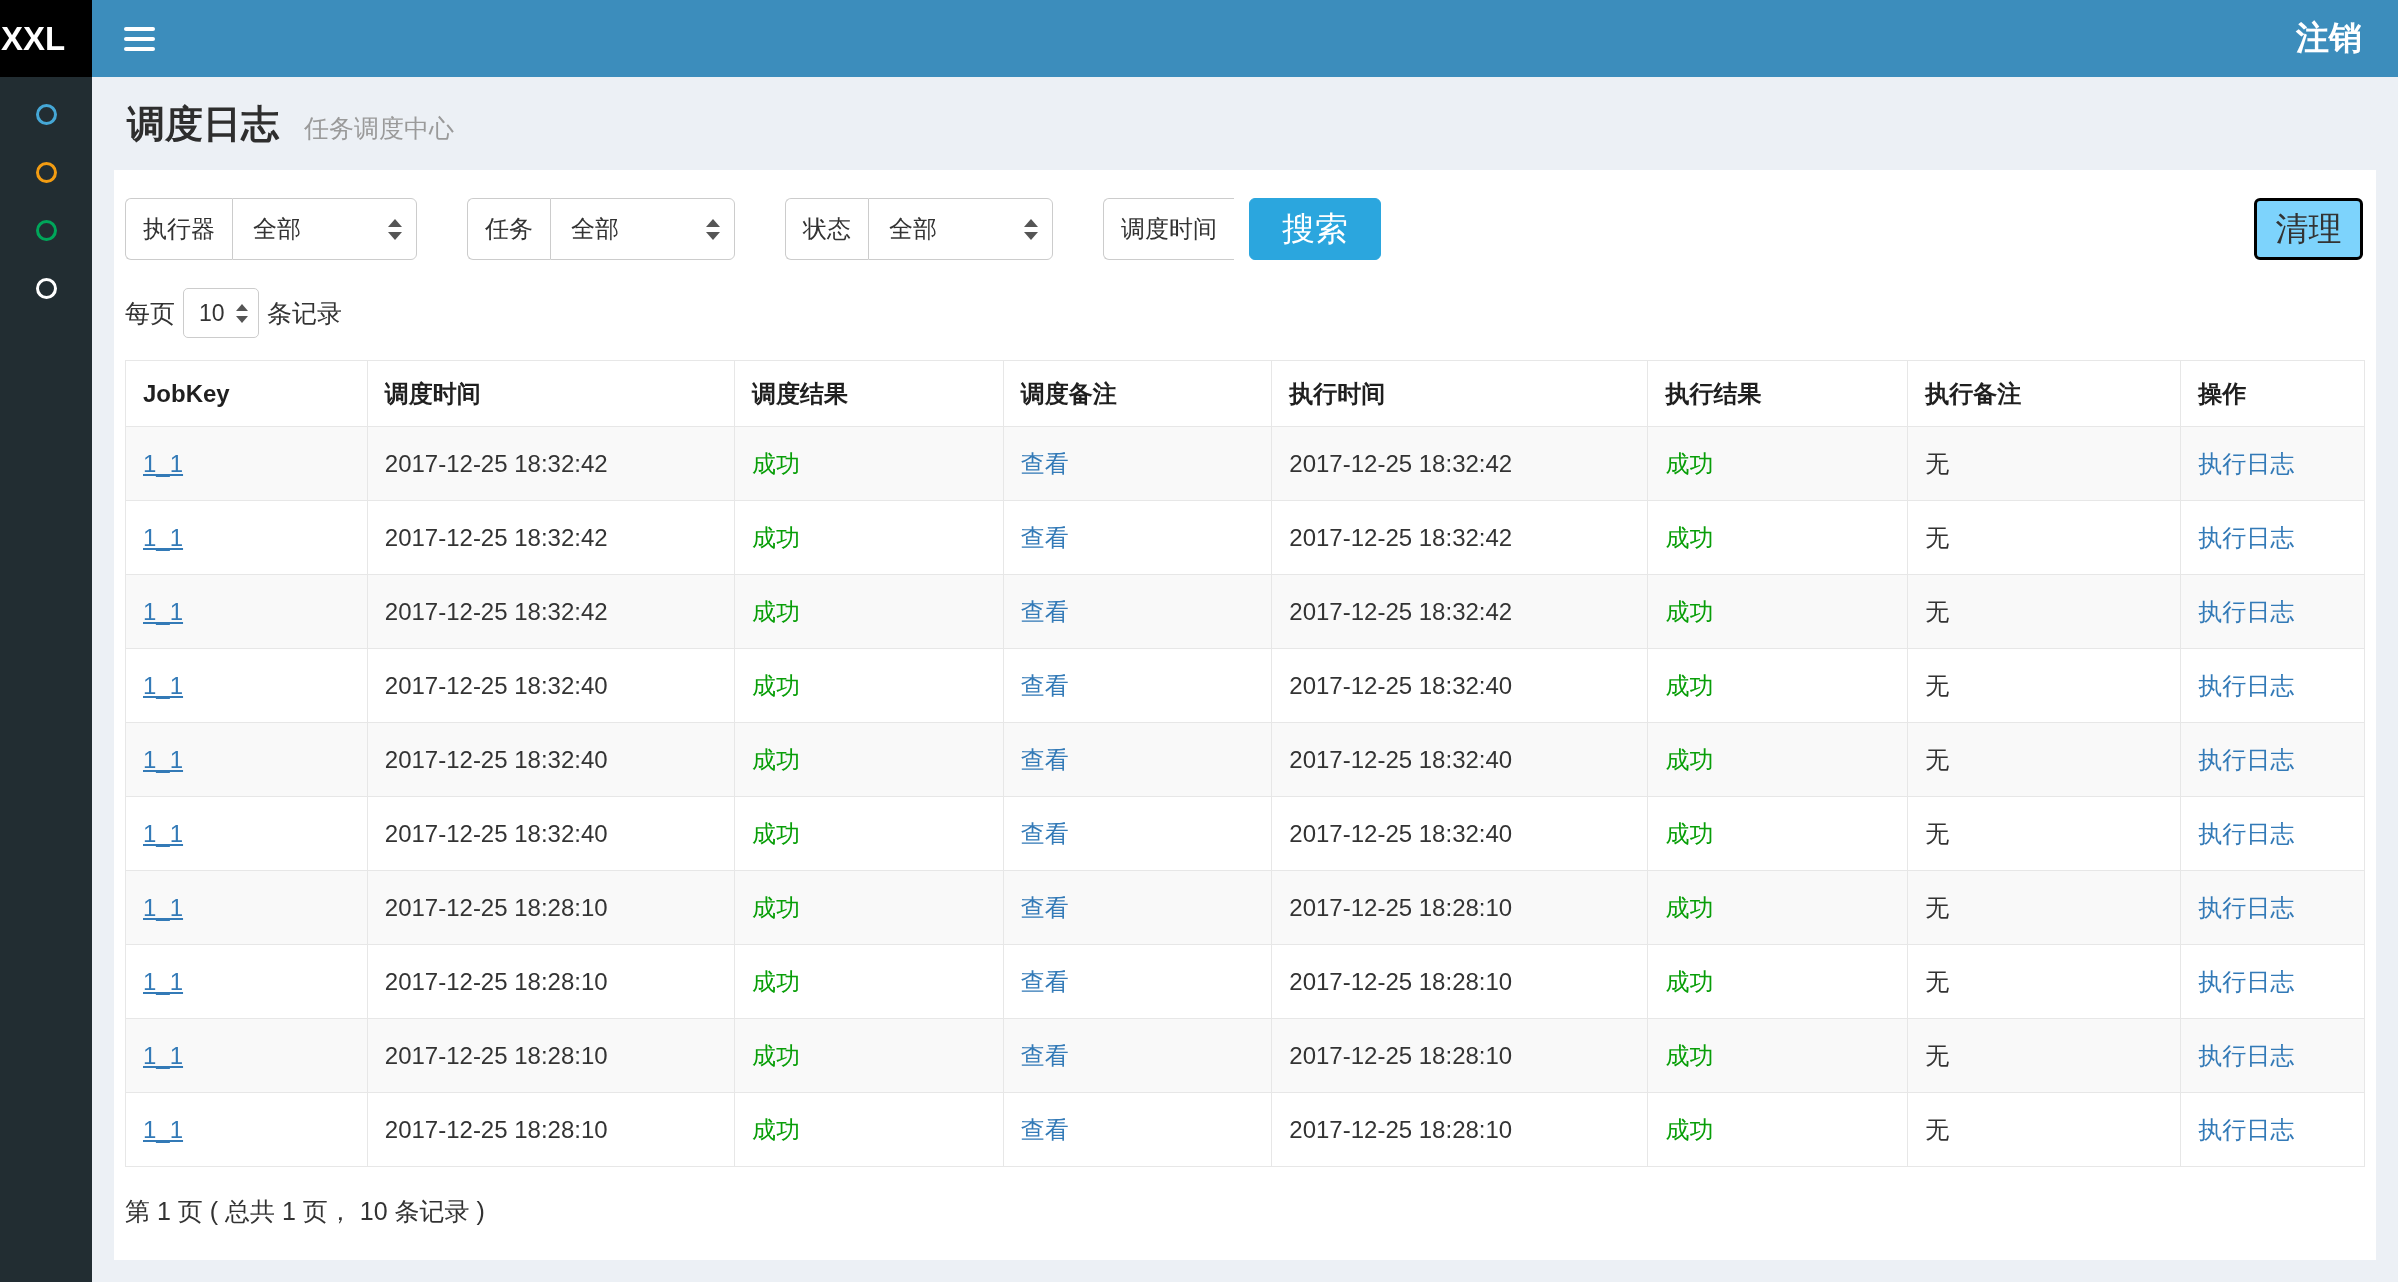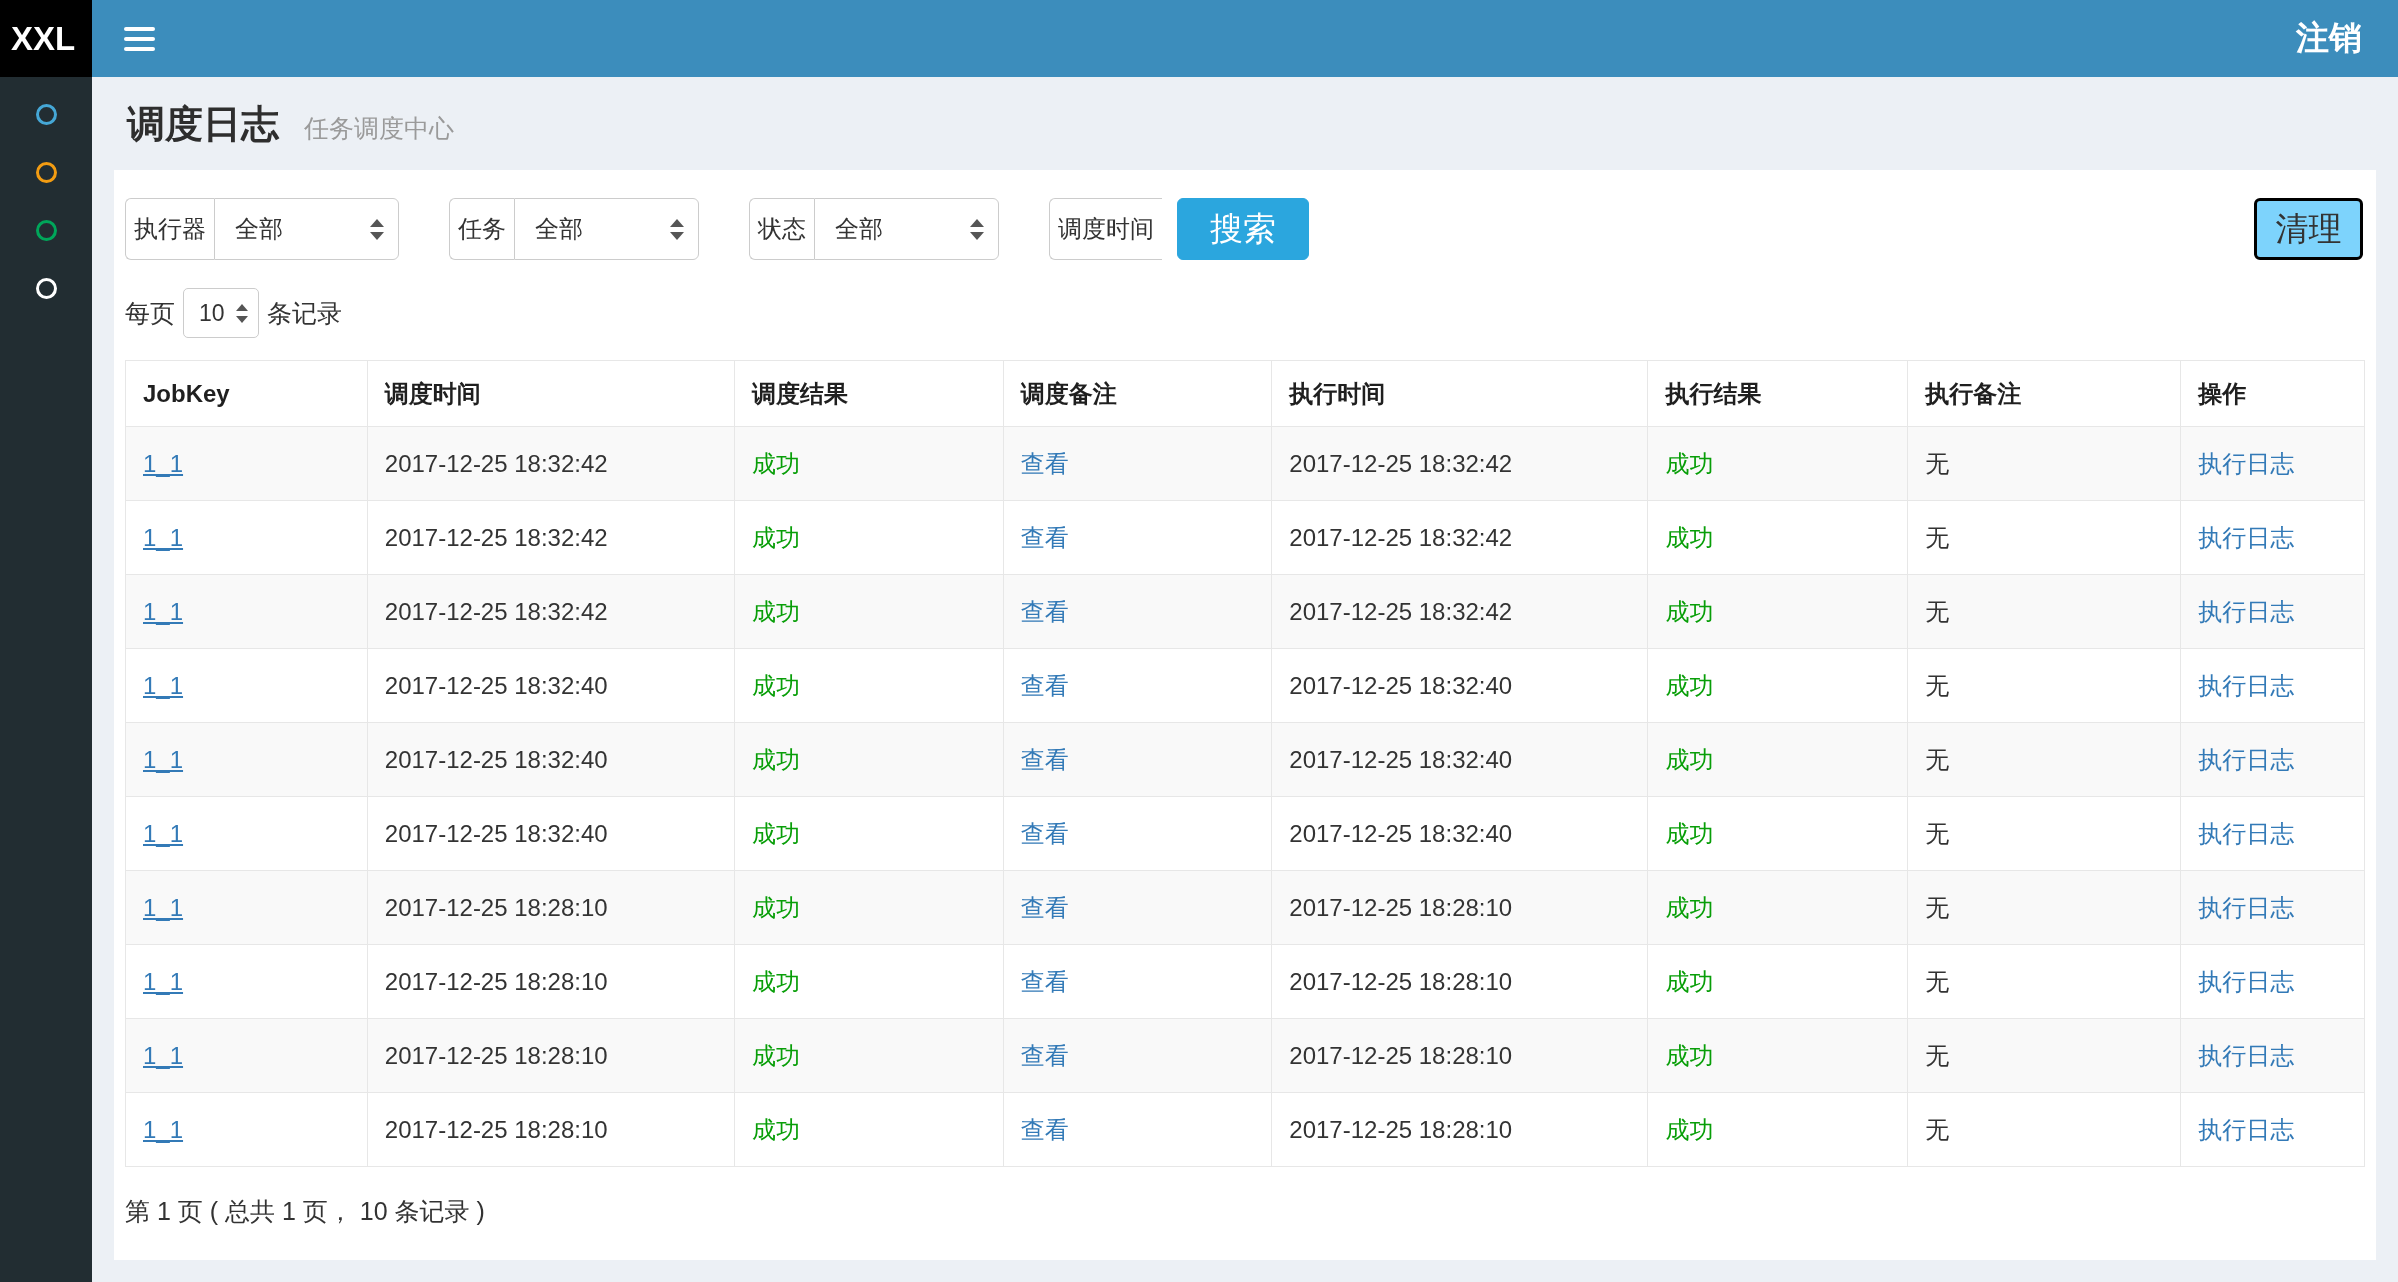--- a/index.html
+++ b/index.html
@@ -4,38 +4,38 @@
 <style>
   *{box-sizing:border-box}
   html,body{margin:0;padding:0}
   body{
     width:2398px;height:1282px;position:relative;overflow:hidden;
     font-family:"Liberation Sans","DejaVu Sans",sans-serif;
     background:#ecf0f5;color:#333;
   }
   
   .navbar{position:absolute;top:0;left:0;right:0;height:77px;background:var(--navbar-bg,#3c8dbc);display:flex;align-items:center;z-index:5}
-  .logo{width:92px;height:100%;background:var(--logo-bg,#000);color:#fff;font-weight:bold;font-size:33px;display:flex;align-items:center;padding-left:11px;cursor:pointer}
+  .logo{width:92px;height:100%;background:var(--logo-bg,#000);color:#fff;font-weight:bold;font-size:33px;display:flex;align-items:center;padding-left:1px;cursor:pointer}
   .hamburger{margin-left:32px;display:flex;flex-direction:column;gap:6px;cursor:pointer}
   .hamburger i{display:block;width:31px;height:4px;background:#fff;border-radius:2px}
   .logout{margin-left:auto;margin-right:36px;color:#fff;font-size:33px;font-weight:bold;cursor:pointer}
   
   .sidebar{position:absolute;top:77px;left:0;bottom:0;width:92px;background:var(--sidebar-bg,#222d32);padding-top:8px}
   .sidebar-item{height:58px;display:flex;align-items:center;justify-content:center;cursor:pointer}
   .circle-icon{width:21px;height:21px;border-radius:50%;border:3px solid currentColor;display:block}
   
   .content{position:absolute;left:92px;top:77px;right:0;bottom:0;padding:14px 22px 0}
   .content-header{padding:8px 13px 20px}
   .content-header h1{margin:0;font-size:38px;color:#2e2e2e;font-weight:bold;display:flex;align-items:baseline;gap:25px}
   .content-header .subtitle{font-size:25px;color:#9a9a9a;font-weight:normal}
   .box{background:#fff;padding:28px 11px 30px;min-height:1090px}
   
   .filter-bar{display:flex;align-items:center}
   .input-group{display:flex;height:62px;margin-right:50px}
-  .addon{display:flex;align-items:center;padding:0 8px;border:1px solid #ccc;border-right:none;border-radius:6px 0 0 6px;background:#fff;font-size:24px;white-space:nowrap;color:#333}
+  .addon{display:flex;align-items:center;padding:0 17px;border:1px solid #ccc;border-right:none;border-radius:6px 0 0 6px;background:#fff;font-size:24px;white-space:nowrap;color:#333}
   .select-box{display:flex;align-items:center;justify-content:space-between;gap:16px;border:1px solid #ccc;border-radius:0 6px 6px 0;background:#fff;padding:0 14px 0 20px;font-size:24px;min-width:185px;cursor:pointer}
   .stepper{display:flex;flex-direction:column;gap:5px}
   .stepper .up{width:0;height:0;border-left:7px solid transparent;border-right:7px solid transparent;border-bottom:8px solid #555}
   .stepper .down{width:0;height:0;border-left:7px solid transparent;border-right:7px solid transparent;border-top:8px solid #555}
   .date-input{width:548px;border:1px solid #ccc;border-left:none;border-radius:0 6px 6px 0;background:#eee;color:#555;font-size:23px;padding:0 18px;font-family:inherit;outline:none}
   .btn{height:62px;border-radius:6px;font-size:33px;font-family:inherit;cursor:pointer}
   .btn-search{width:132px;background:var(--search-btn,#2ba6de);border:1px solid var(--search-btn,#2ba6de);color:#fff;margin-left:15px}
   .btn-clear{width:109px;background:#7dd3fc;border:3px solid #000000;color:#333;margin-left:auto;margin-right:2px}
   
   .page-size-row{display:flex;align-items:center;gap:8px;margin:28px 0 22px;font-size:25px}

